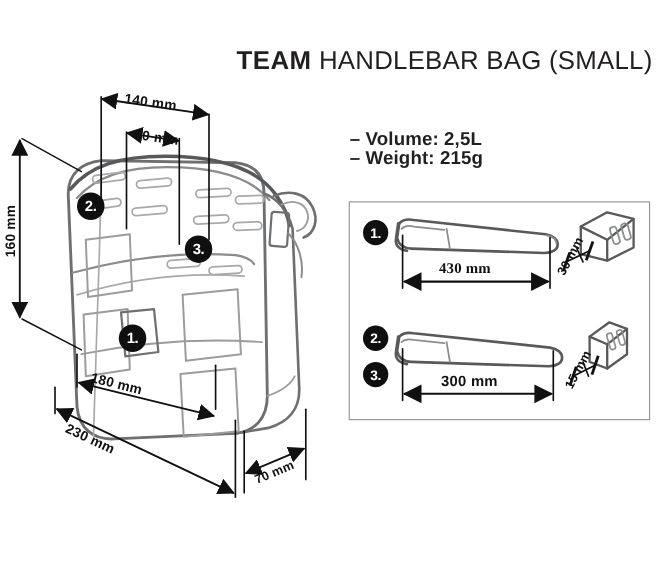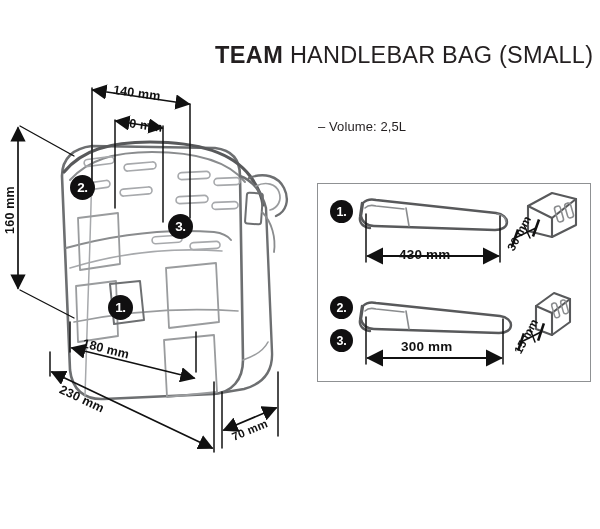--- a/index.html
+++ b/index.html
@@ -14,21 +14,21 @@
   .title{
     position:absolute;left:215px;top:42px;
     font-size:23.5px;letter-spacing:.2px;white-space:nowrap;
     color:#231f20;font-weight:400;
   }
   .title .bold{font-weight:700;letter-spacing:.4px;}
 
   
   .specs{position:absolute;left:318px;top:118px;}
   .specs .row{
-    font-size:13px;font-weight:400;color:#231f20;
+    font-size:17px;font-weight:700;color:#231f20;
     line-height:17px;white-space:nowrap;letter-spacing:.1px;
   }
 
   
   .dim{
     position:absolute;font-weight:700;color:#111;white-space:nowrap;
     font-size:12.5px;letter-spacing:.2px;
   }
   .dim.sm{font-size:11.5px;}
   .dim.big{font-size:13.5px;}
@@ -52,20 +52,21 @@
 <body>
 
 <div id="stage">
 
   <div class="title">
     <span class="bold">TEAM</span><span> HANDLEBAR BAG (SMALL)</span>
   </div>
 
   <div class="specs">
     <div class="row">– Volume: 2,5L</div>
+    <div class="row">– Weight: 215g</div>
   </div>
 
   <svg class="layer" viewBox="0 0 600 529">
     <defs>
       <marker id="arrHead" markerWidth="9" markerHeight="9" refX="8" refY="4.5" orient="auto">
         <path d="M0,0 L9,4.5 L0,9 Z" fill="#111"></path>
       </marker>
       <marker id="arrTail" markerWidth="9" markerHeight="9" refX="1" refY="4.5" orient="auto">
         <path d="M9,0 L0,4.5 L9,9 Z" fill="#111"></path>
       </marker>
@@ -205,18 +206,18 @@
 
       <line x1="521" y1="342" x2="541" y2="332" stroke="#111" stroke-width="1.6" marker-start="url(#tick)" marker-end="url(#tick)"></line>
       <line x1="530" y1="329" x2="535" y2="342" stroke="#111" stroke-width="1.5"></line>
     </g>
   </svg>
 
   <div class="badge b-panel" style="left:330px;top:200px;">1.</div>
   <div class="badge b-panel" style="left:330px;top:296px;">2.</div>
   <div class="badge b-panel" style="left:330px;top:329px;">3.</div>
 
-  <div class="dim big" style="left:399px;top:247px;">430 mm</div>
+  <div class="dim big" style="left:399px;top:236px;font-family:Liberation Serif, serif;">430 mm</div>
   <div class="dim big" style="left:401px;top:339px;">300 mm</div>
   <div class="dim sm" style="left:505px;top:247px;transform:rotate(-62deg);transform-origin:left top;">30 mm</div>
   <div class="dim sm" style="left:512px;top:350px;transform:rotate(-62deg);transform-origin:left top;">15 mm</div>
 
 </div>
 
 </body></html>

